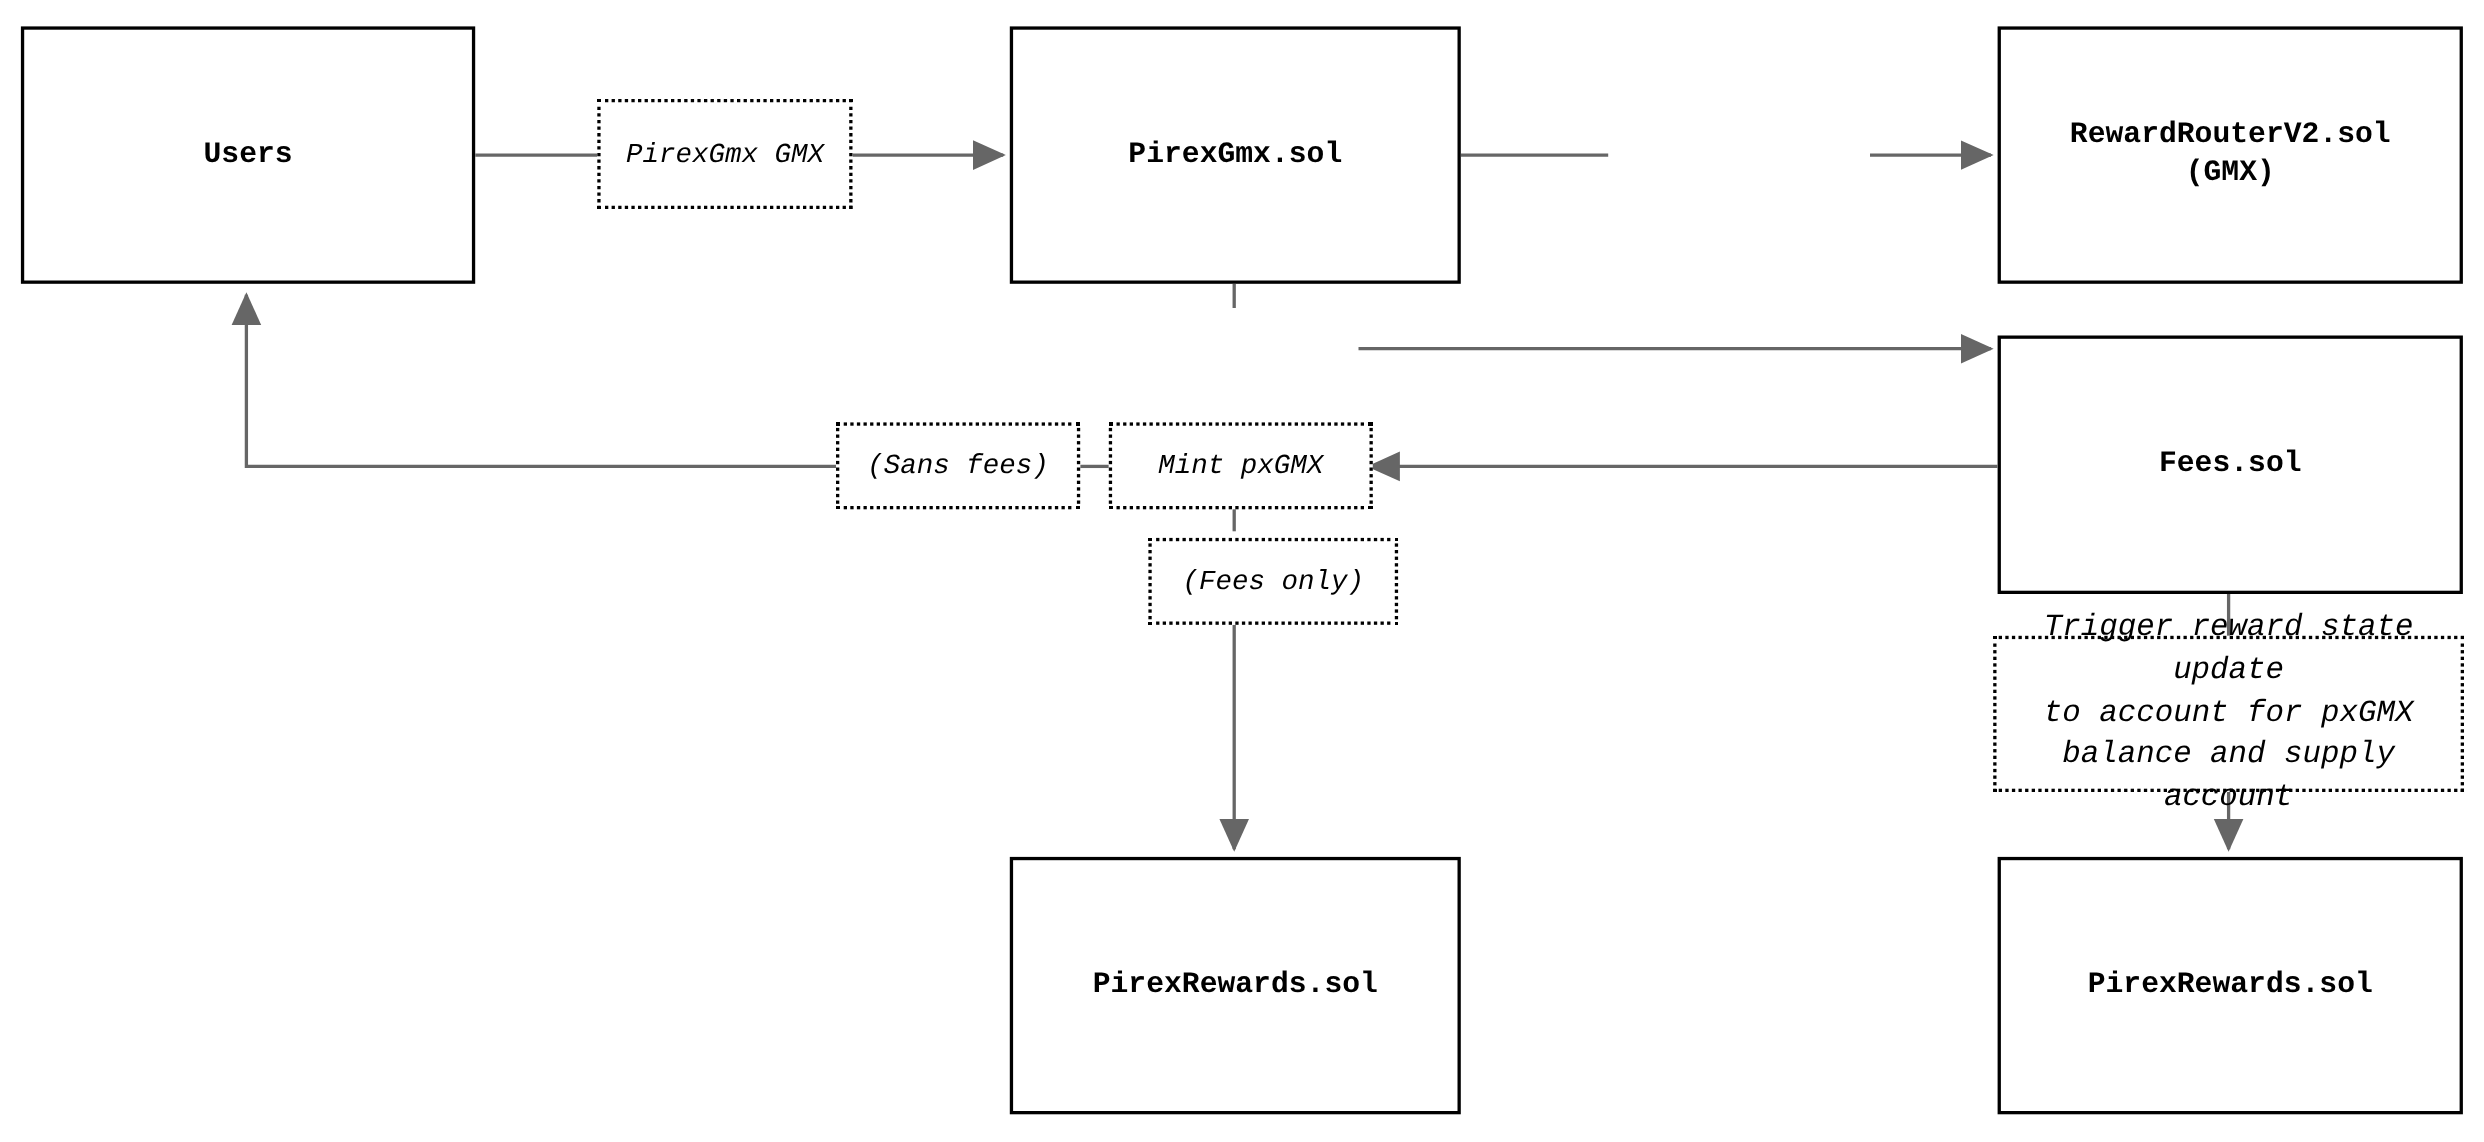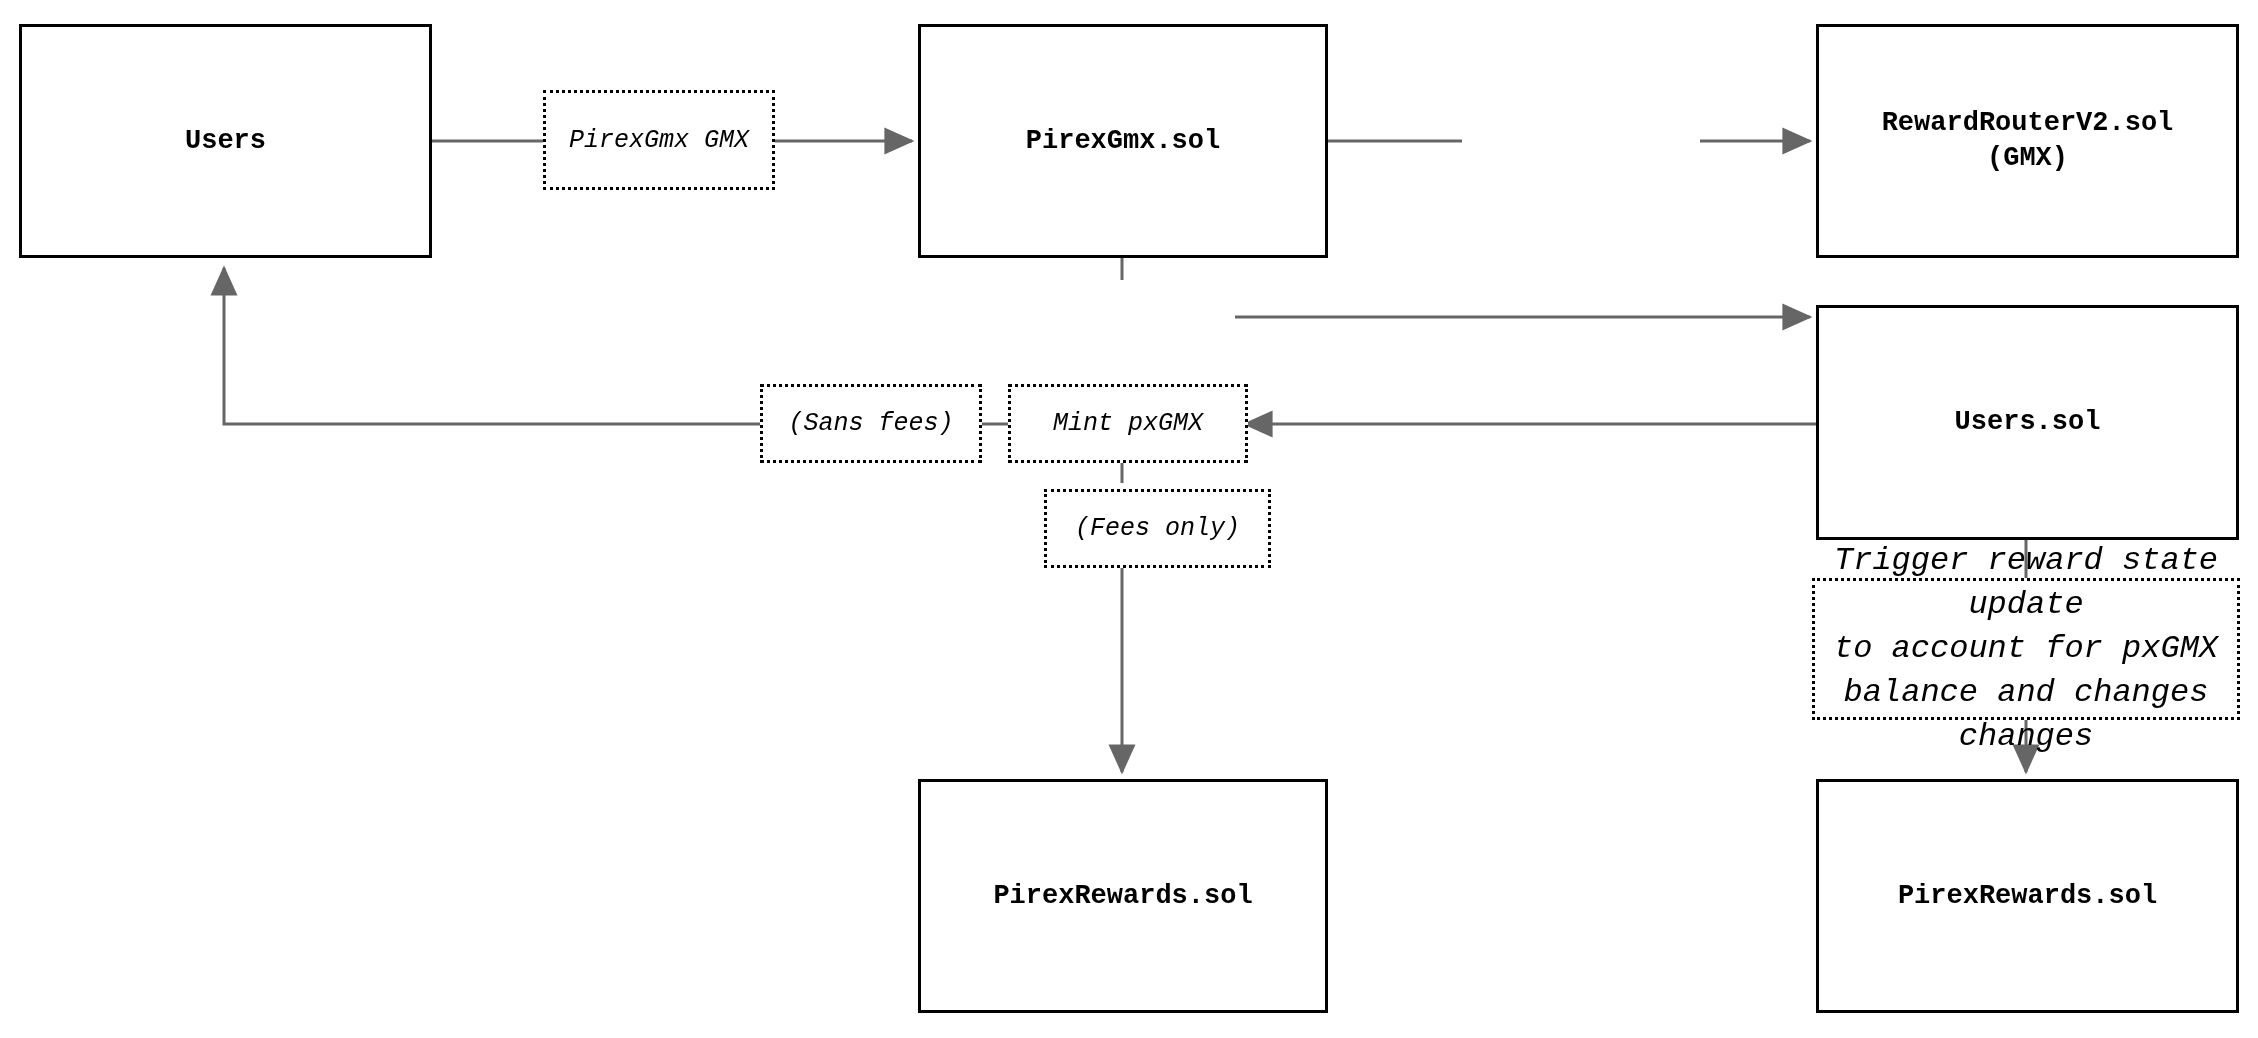--- a/index.html
+++ b/index.html
@@ -47,21 +47,21 @@
     align-items: center;
     justify-content: center;
     text-align: center;
     font-style: italic;
     font-size: 25px;
     color: #000000;
     line-height: 1.32;
     z-index: 3;
   }
   .label.multi {
-    font-size: 32px;
+    font-size: 28px;
     line-height: 1.38;
   }
 </style>
 </head>
 <body>
 
 <div id="canvas">
 
   <svg id="edges" viewBox="0 0 2258 1038" width="2258" height="1038" xmlns="http://www.w3.org/2000/svg">
     <defs>
@@ -106,21 +106,21 @@
   </div>
 
   <div class="node" style="left:1816px; top:24px; width:423px; height:234px;">
     <div>
       <div>RewardRouterV2.sol</div>
       <div>(GMX)</div>
     </div>
   </div>
 
   <div class="node" style="left:1816px; top:305px; width:423px; height:235px;">
-    <span>Users.sol</span>
+    <span>Fees.sol</span>
   </div>
 
   <div class="node" style="left:918px; top:779px; width:410px; height:234px;">
     <span>PirexRewards.sol</span>
   </div>
 
   <div class="node" style="left:1816px; top:779px; width:423px; height:234px;">
     <span>PirexRewards.sol</span>
   </div>
 
@@ -139,17 +139,17 @@
   </div>
 
   <div class="label" style="left:1044px; top:489px; width:227px; height:79px;">
     <span>(Fees only)</span>
   </div>
 
   <div class="label multi" style="left:1812px; top:578px; width:428px; height:142px;">
     <div>
       <div>Trigger reward state update</div>
       <div>to account for pxGMX</div>
-      <div>balance and changes changes</div>
+      <div>balance and supply account</div>
     </div>
   </div>
 
 </div>
 
 </body></html>

